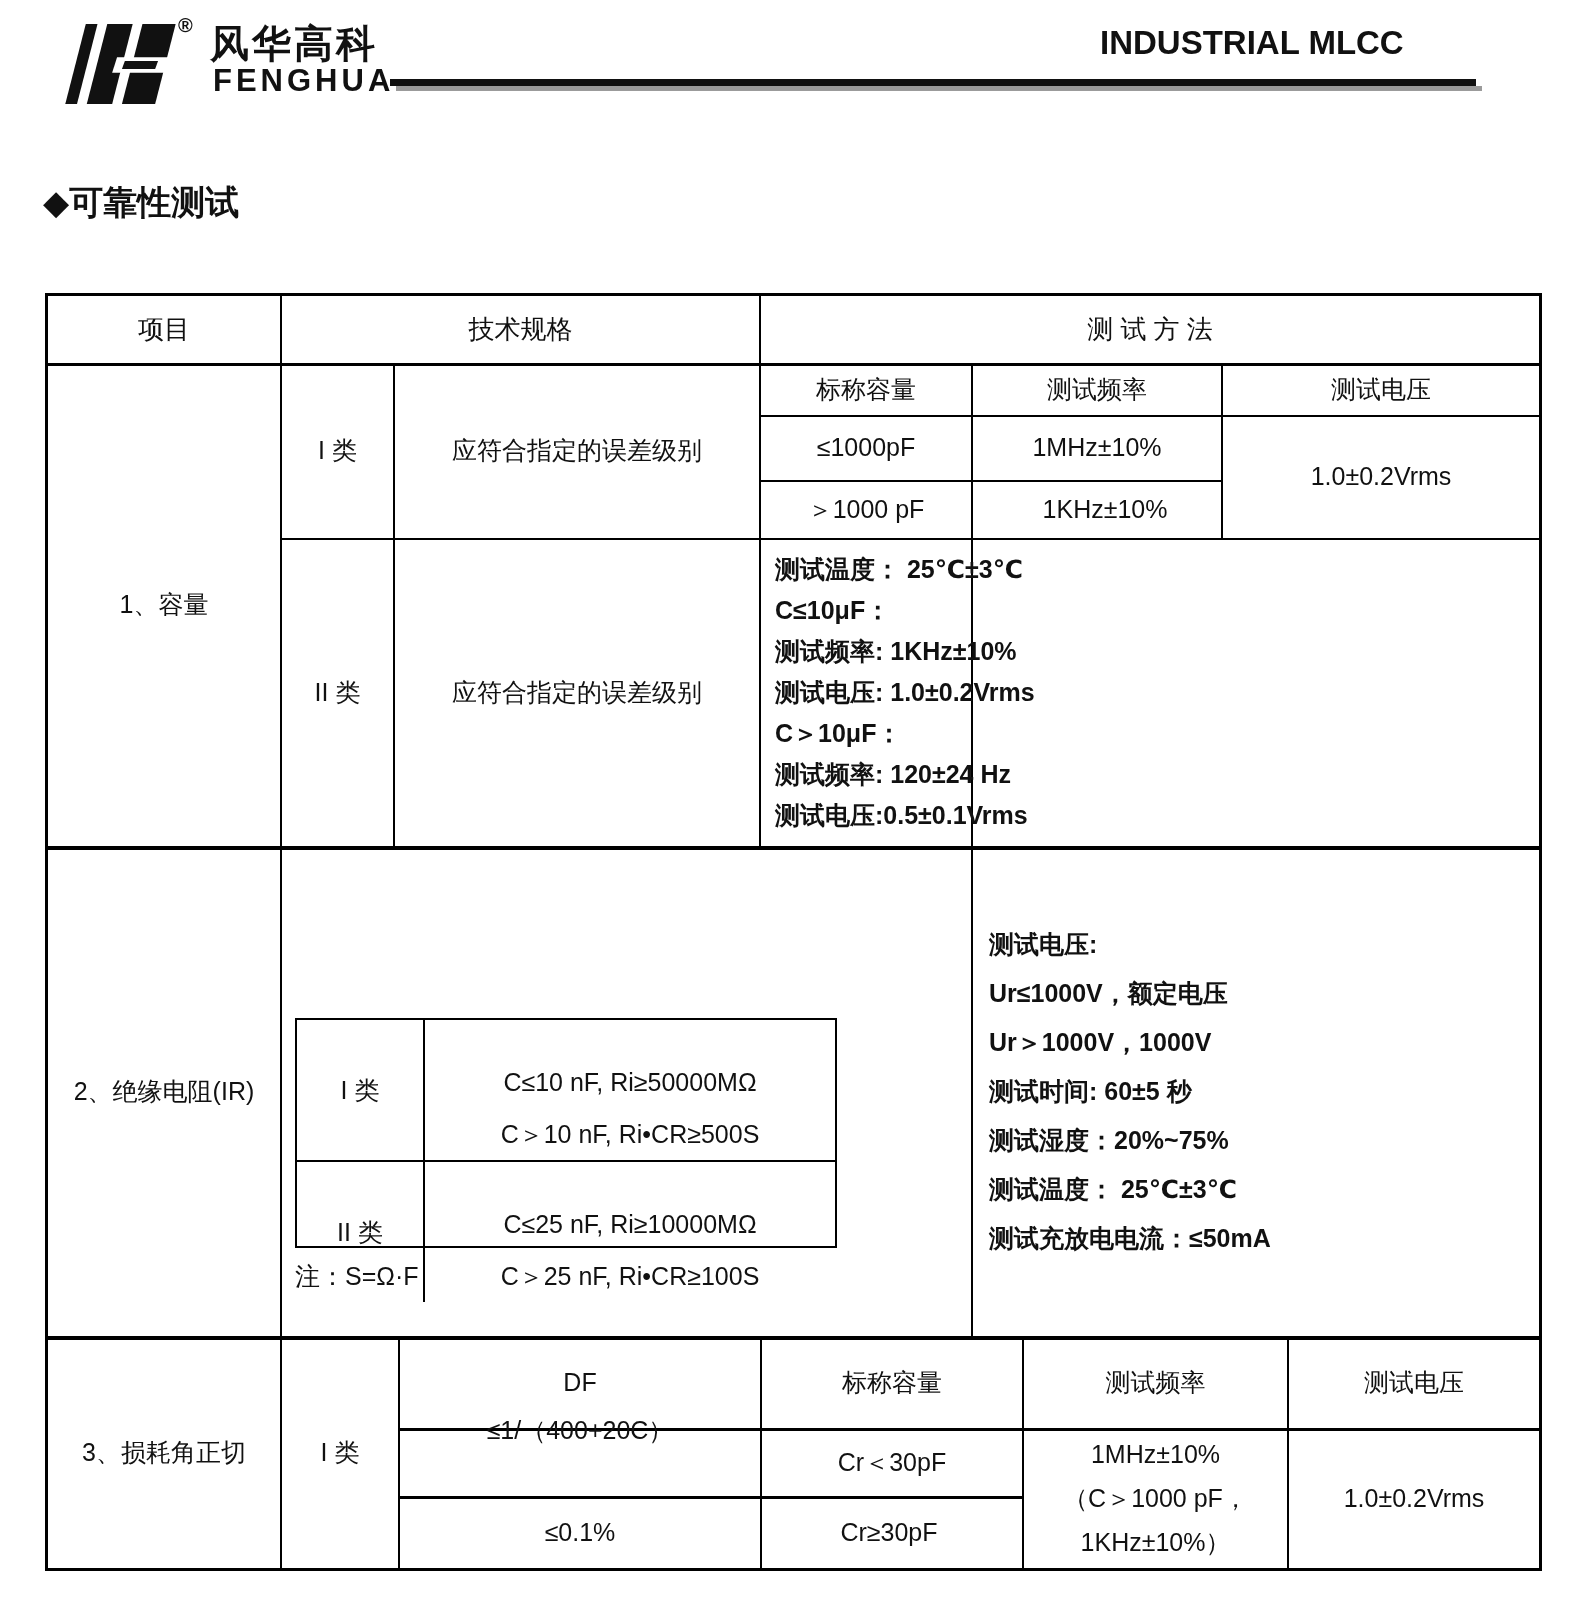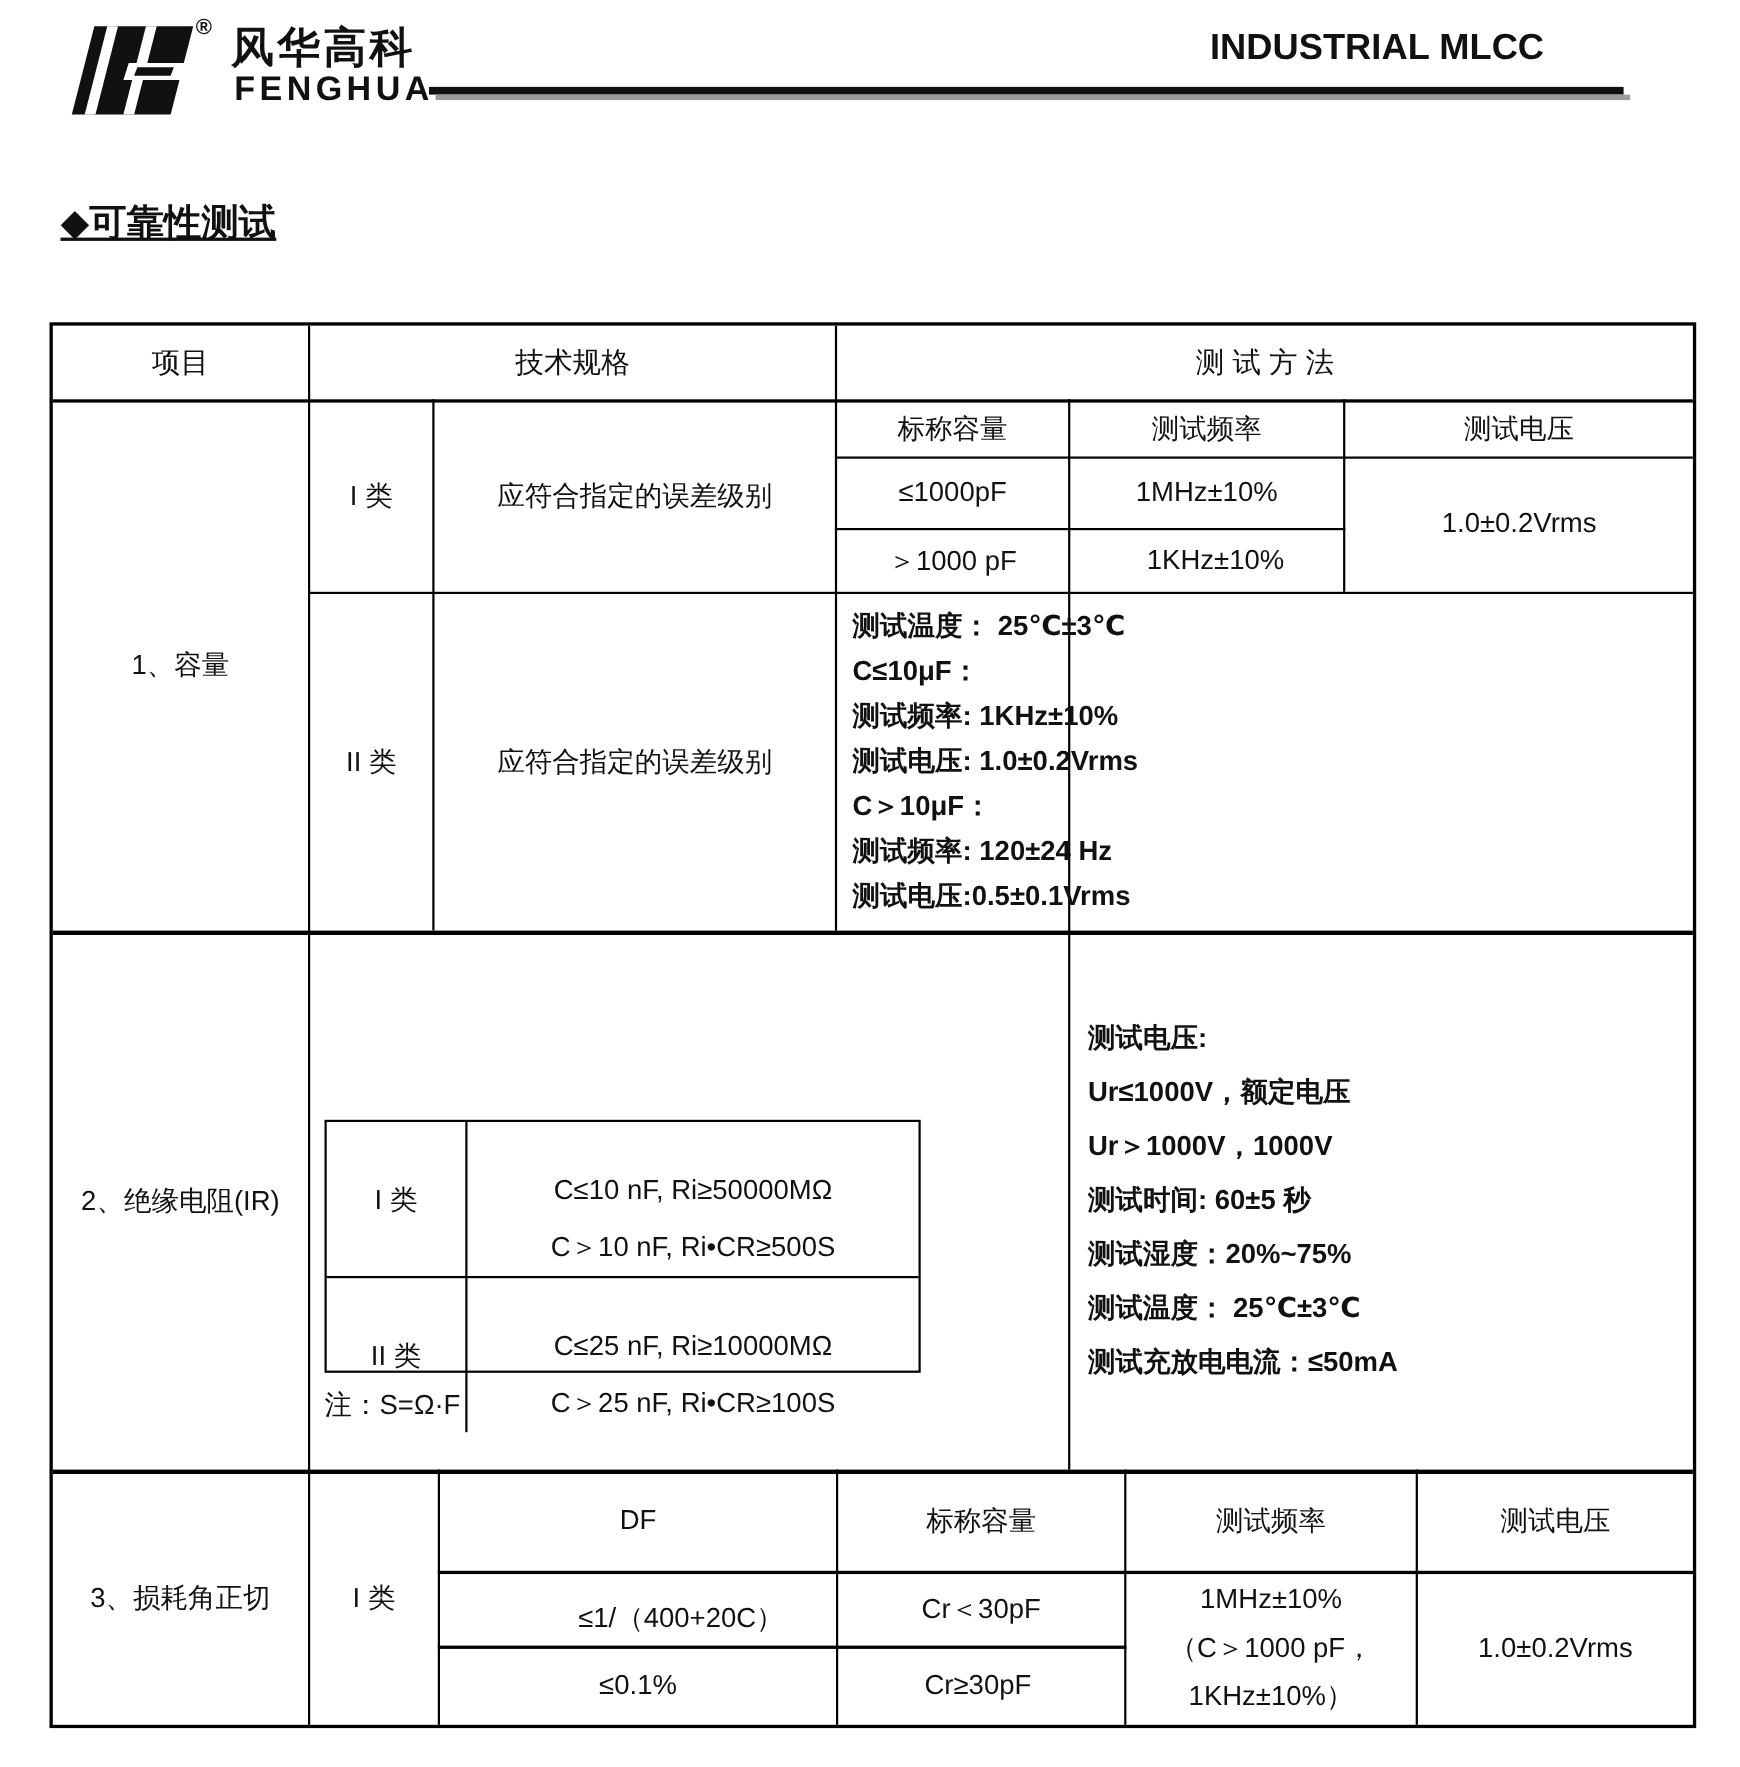--- a/index.html
+++ b/index.html
@@ -34,21 +34,21 @@
     <polygon points="66,40 100,40 97,48 63,48" fill="#111"></polygon>
   </svg>
 </div>
 <span class="abs reg" style="left:178px;top:14px;">®</span>
 <div class="abs logo-cn" style="left:210px;top:24px;">风华高科</div>
 <div class="abs logo-en" style="left:213px;top:65px;">FENGHUA</div>
 <div class="abs doc-title" style="left:1100px;top:24px;width:372px;">INDUSTRIAL MLCC</div>
 <div class="abs" style="left:390px;top:79px;width:1086px;height:7px;background:#111;"></div>
 <div class="abs" style="left:396px;top:86px;width:1086px;height:5px;background:#9b9b9b;"></div>
 
-<div class="abs sec-title" style="left:55px;top:180px;text-decoration:underline;">◆可靠性测试</div>
+<div class="abs sec-title" style="left:43px;top:180px;">◆可靠性测试</div>
 
 <div class="tbl">
 
   <div class="vl" style="left:232px;top:0;width:2px;height:1272px;"></div>
   <div class="vl" style="left:345px;top:67px;width:2px;height:483px;"></div>
   <div class="vl" style="left:711px;top:0;width:2px;height:550px;"></div>
   <div class="vl" style="left:923px;top:67px;width:2px;height:973px;"></div>
   <div class="vl" style="left:1173px;top:67px;width:2px;height:175px;"></div>
   <div class="vl" style="left:350px;top:1040px;width:2px;height:232px;"></div>
   <div class="vl" style="left:712px;top:1040px;width:2px;height:232px;"></div>
@@ -123,21 +123,21 @@
   </div>
 
   <div class="abs c cell" style="left:0;top:1040px;width:232px;height:232px;">3、损耗角正切</div>
   <div class="abs c cell" style="left:234px;top:1040px;width:116px;height:232px;">I 类</div>
 
   <div class="abs c cell" style="left:352px;top:1040px;width:360px;height:92px;">DF</div>
   <div class="abs c cell" style="left:714px;top:1040px;width:260px;height:92px;">标称容量</div>
   <div class="abs c cell" style="left:976px;top:1040px;width:263px;height:92px;">测试频率</div>
   <div class="abs c cell" style="left:1241px;top:1040px;width:250px;height:92px;">测试电压</div>
 
-  <div class="abs c cell" style="left:352px;top:1132px;width:360px;height:84px;padding-left:39px;">≤1/（400+20C）</div>
+  <div class="abs c cell" style="left:352px;top:1092px;width:360px;height:84px;">≤1/（400+20C）</div>
   <div class="abs c cell" style="left:714px;top:1132px;width:260px;height:68px;">Cr＜30pF</div>
   <div class="abs c cell" style="left:352px;top:1200px;width:360px;height:72px;">≤0.1%</div>
   <div class="abs c cell" style="left:714px;top:1200px;width:254px;height:72px;">Cr≥30pF</div>
 
   <div class="abs c cell" style="left:976px;top:1132px;width:263px;height:140px;flex-direction:column;line-height:44px;">
     <span>1MHz±10%</span>
     <span>（C＞1000 pF，</span>
     <span>1KHz±10%）</span>
   </div>
   <div class="abs c cell" style="left:1241px;top:1132px;width:250px;height:140px;">1.0±0.2Vrms</div>

